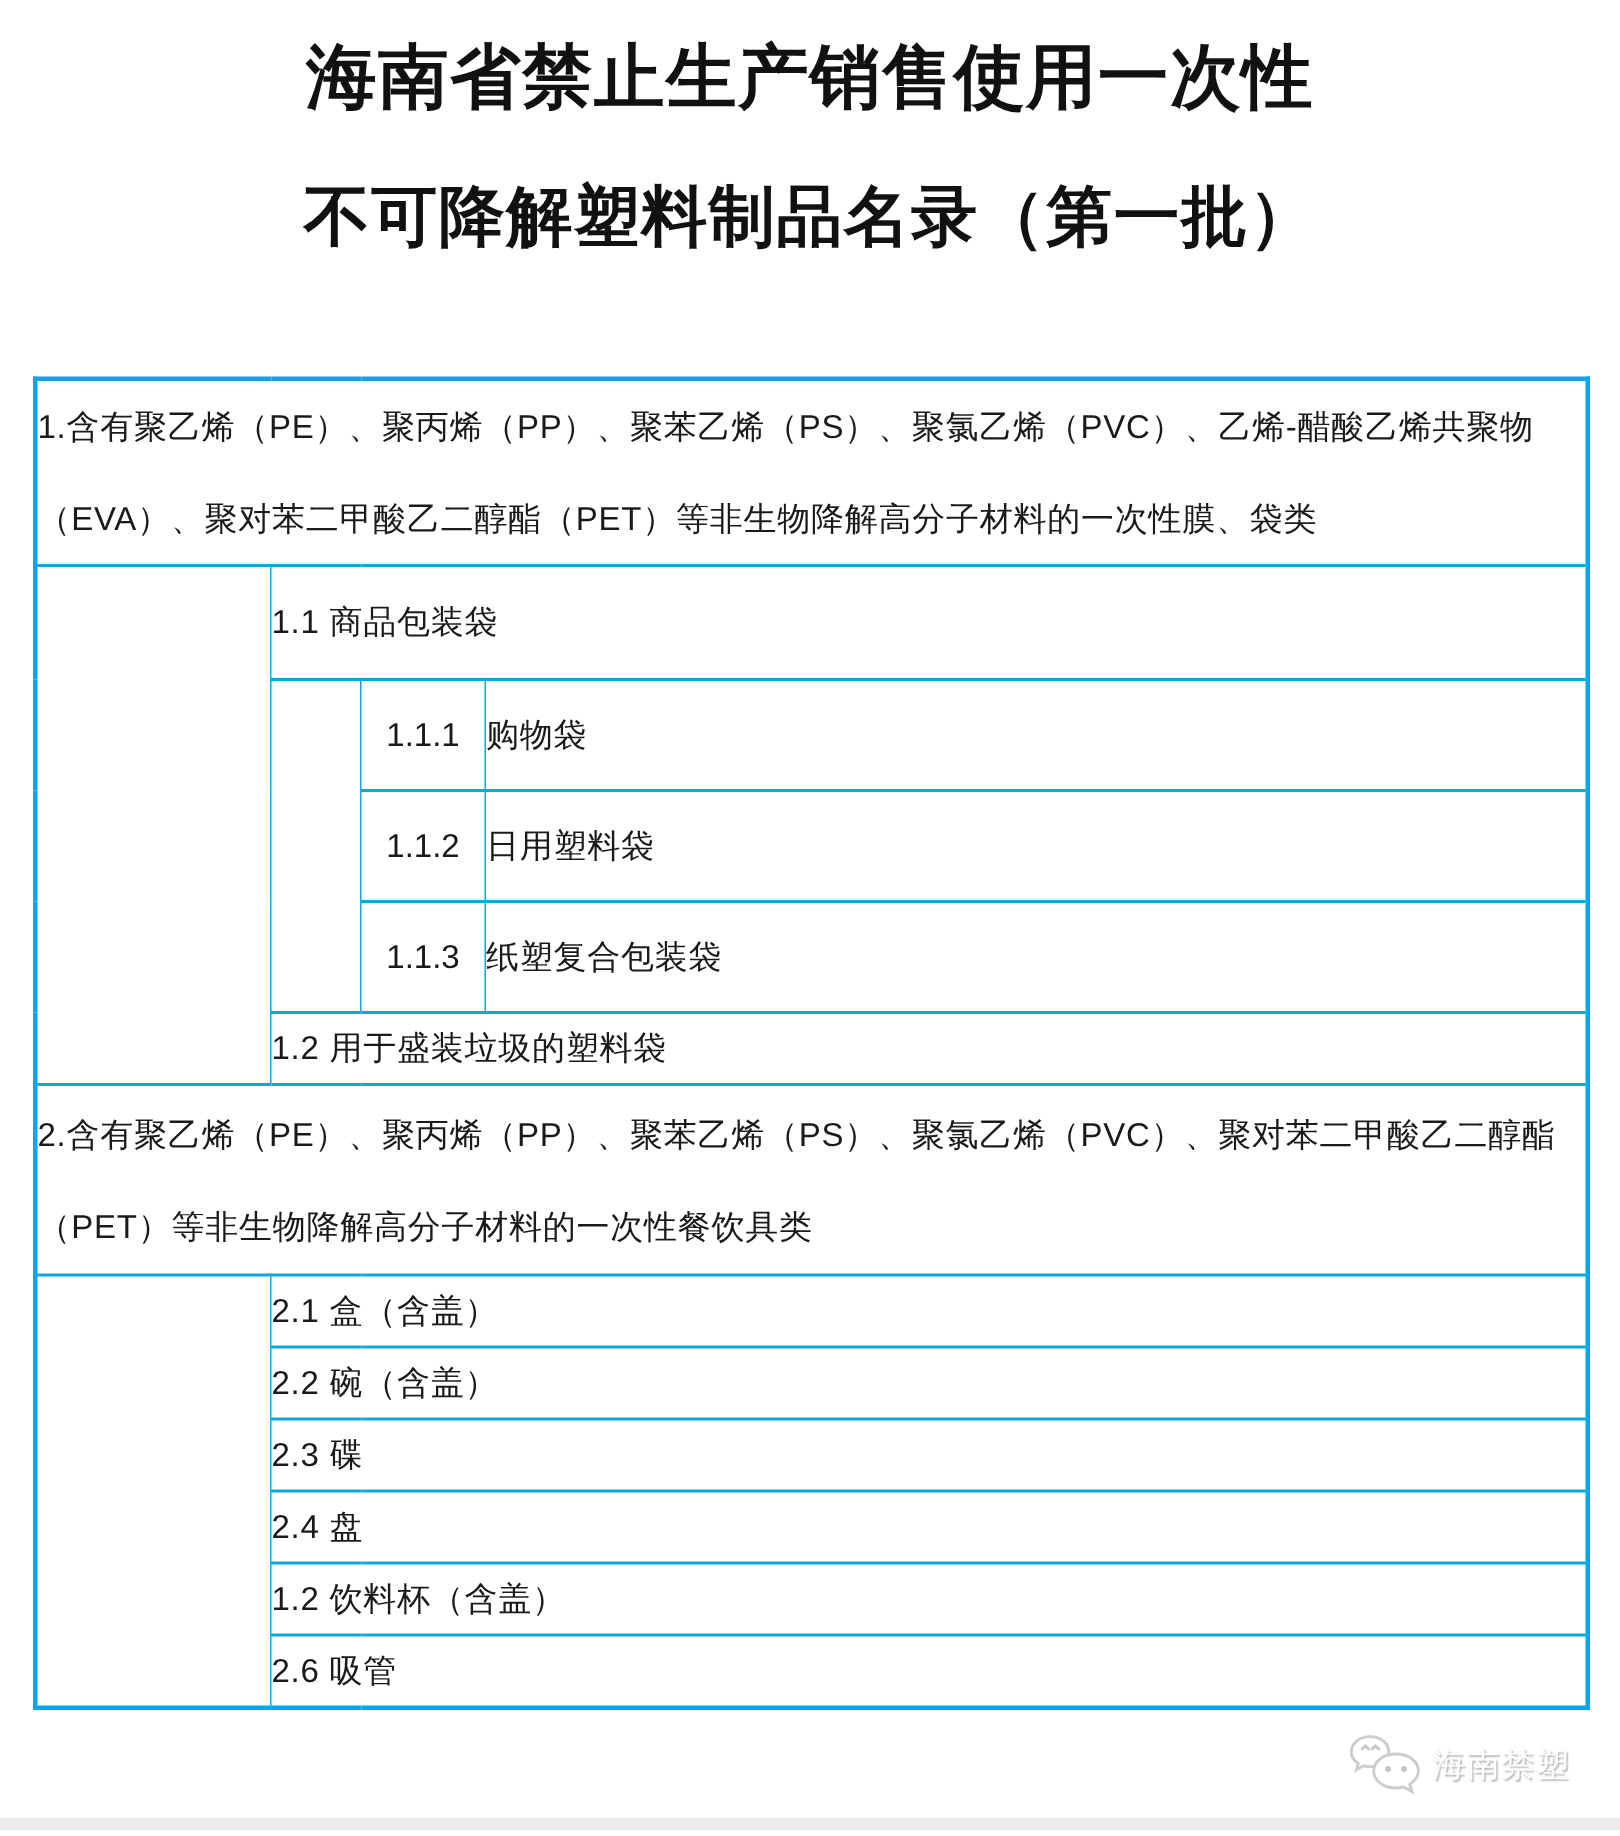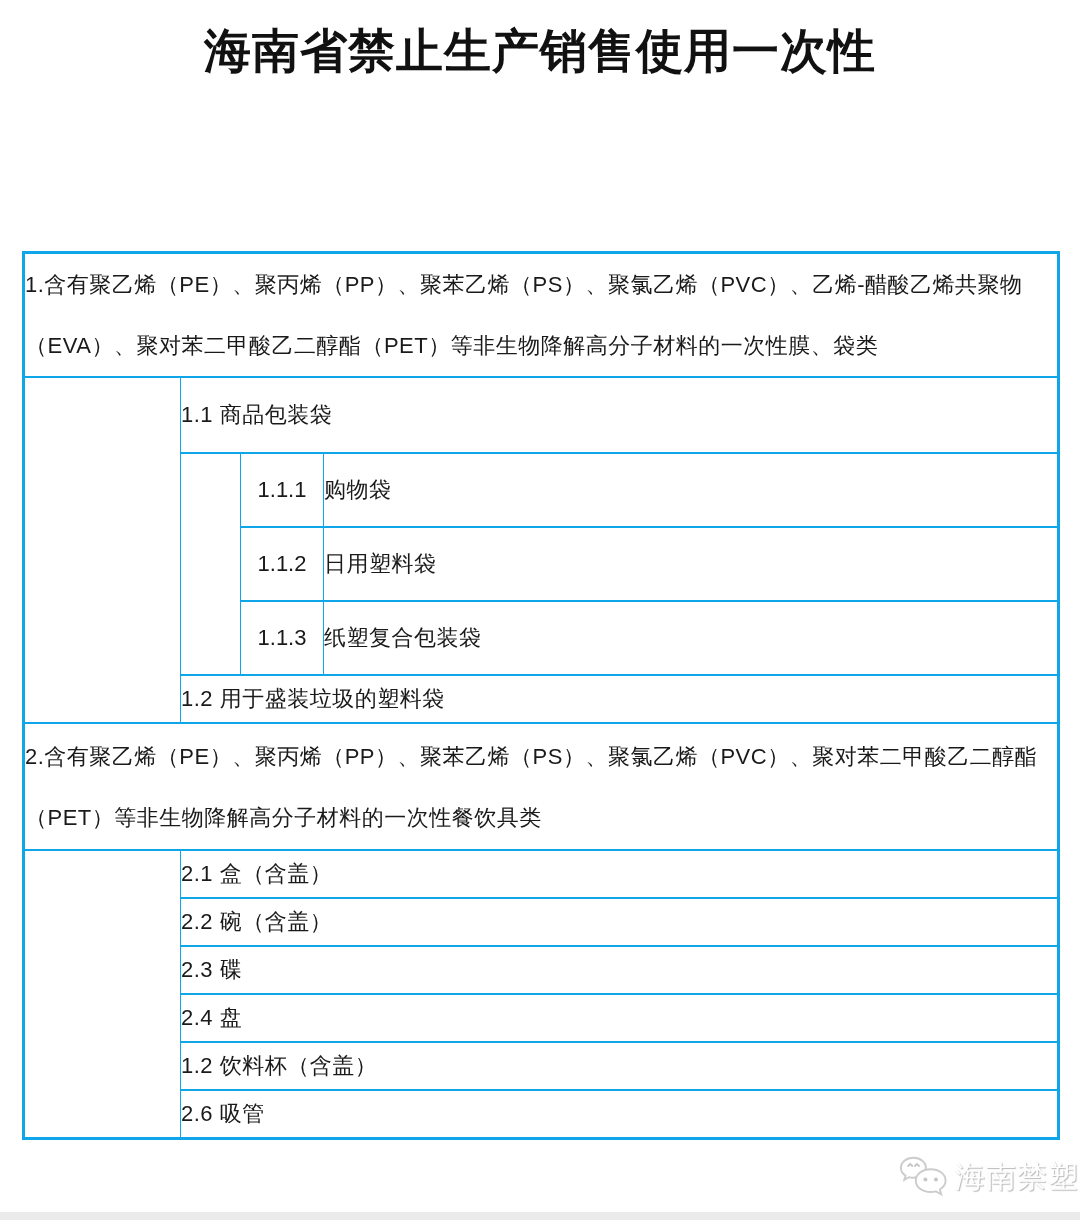--- a/index.html
+++ b/index.html
@@ -91,21 +91,21 @@
     position: absolute;
     left: 898px;
     top: 1150px;
     height: 54px;
     display: flex;
     align-items: center;
     gap: 7px;
     pointer-events: none;
   }
   .watermark-text {
-    font-size: 30px;
+    font-size: 22px;
     color: #ffffff;
     text-shadow: 1px 1px 1px rgba(130,130,130,0.55),
                  -1px -1px 1px rgba(255,255,255,0.9),
                  0 0 1px rgba(150,150,150,0.4);
     letter-spacing: 1px;
     white-space: nowrap;
   }
   .wechat-icon svg {
     display: block;
   }
@@ -118,20 +118,21 @@
     width: 1080px;
     height: 8px;
     background: #ebebeb;
   }
 </style>
 </head>
 <body>
 
 <div class="doc-title">
   <div class="title-line-1">海南省禁止生产销售使用一次性</div>
+  <div class="title-line-2">不可降解塑料制品名录（第一批）</div>
 </div>
 
 <table class="catalog">
   <colgroup>
     <col class="col-indent1">
     <col class="col-indent2">
     <col class="col-num">
     <col>
   </colgroup>
   <tbody>

